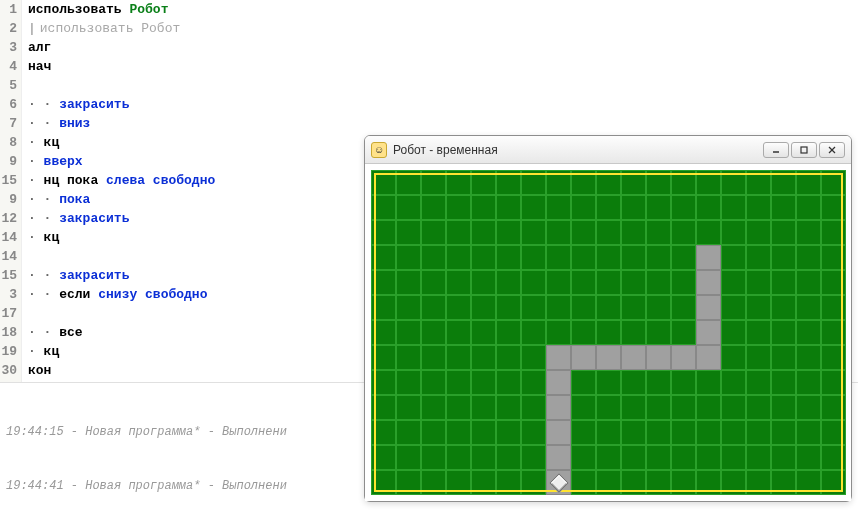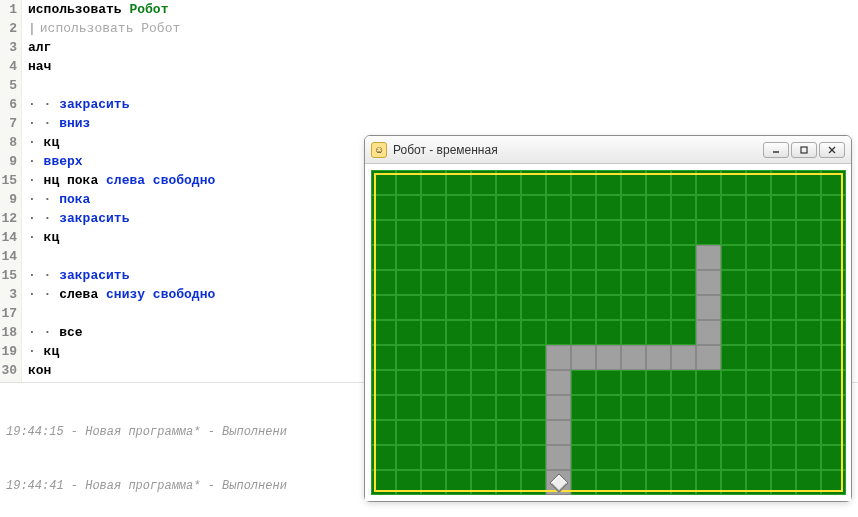--- a/index.html
+++ b/index.html
@@ -147,21 +147,21 @@
     <div class="line"><div class="gutter">6</div><div class="code"><span class="indent-dot">· · </span><span class="kw-blue">закрасить</span></div></div>
     <div class="line"><div class="gutter">7</div><div class="code"><span class="indent-dot">· · </span><span class="kw-blue">вниз</span></div></div>
     <div class="line"><div class="gutter">8</div><div class="code"><span class="indent-dot">· </span><span class="kw-black">кц</span></div></div>
     <div class="line"><div class="gutter">9</div><div class="code"><span class="indent-dot">· </span><span class="kw-blue">вверх</span></div></div>
     <div class="line"><div class="gutter">15</div><div class="code"><span class="indent-dot">· </span><span class="kw-black">нц пока </span><span class="kw-blue">слева свободно</span></div></div>
     <div class="line"><div class="gutter">9</div><div class="code"><span class="indent-dot">· · </span><span class="kw-blue">пока</span></div></div>
     <div class="line"><div class="gutter">12</div><div class="code"><span class="indent-dot">· · </span><span class="kw-blue">закрасить</span></div></div>
     <div class="line"><div class="gutter">14</div><div class="code"><span class="indent-dot">· </span><span class="kw-black">кц</span></div></div>
     <div class="line"><div class="gutter">14</div></div>
     <div class="line"><div class="gutter">15</div><div class="code"><span class="indent-dot">· · </span><span class="kw-blue">закрасить</span></div></div>
-    <div class="line"><div class="gutter">3</div><div class="code"><span class="indent-dot">· · </span><span class="kw-black">слева </span><span class="kw-blue">снизу свободно</span></div></div>
+    <div class="line"><div class="gutter">3</div><div class="code"><span class="indent-dot">· · </span><span class="kw-black">если </span><span class="kw-blue">снизу свободно</span></div></div>
     <div class="line"><div class="gutter">17</div></div>
     <div class="line"><div class="gutter">18</div><div class="code"><span class="indent-dot">· · </span><span class="kw-black">все</span></div></div>
     <div class="line"><div class="gutter">19</div><div class="code"><span class="indent-dot">· </span><span class="kw-black">кц</span></div></div>
     <div class="line"><div class="gutter">30</div><div class="code"><span class="kw-black">кон</span></div></div>
     <div class="line"><div class="gutter">21</div><div class="code"></div></div>
   </div>
 
 <div class="status">
   <div>19:44:15 - Новая программа* - Выполнени</div>
   <div>19:44:41 - Новая программа* - Выполнени</div>

